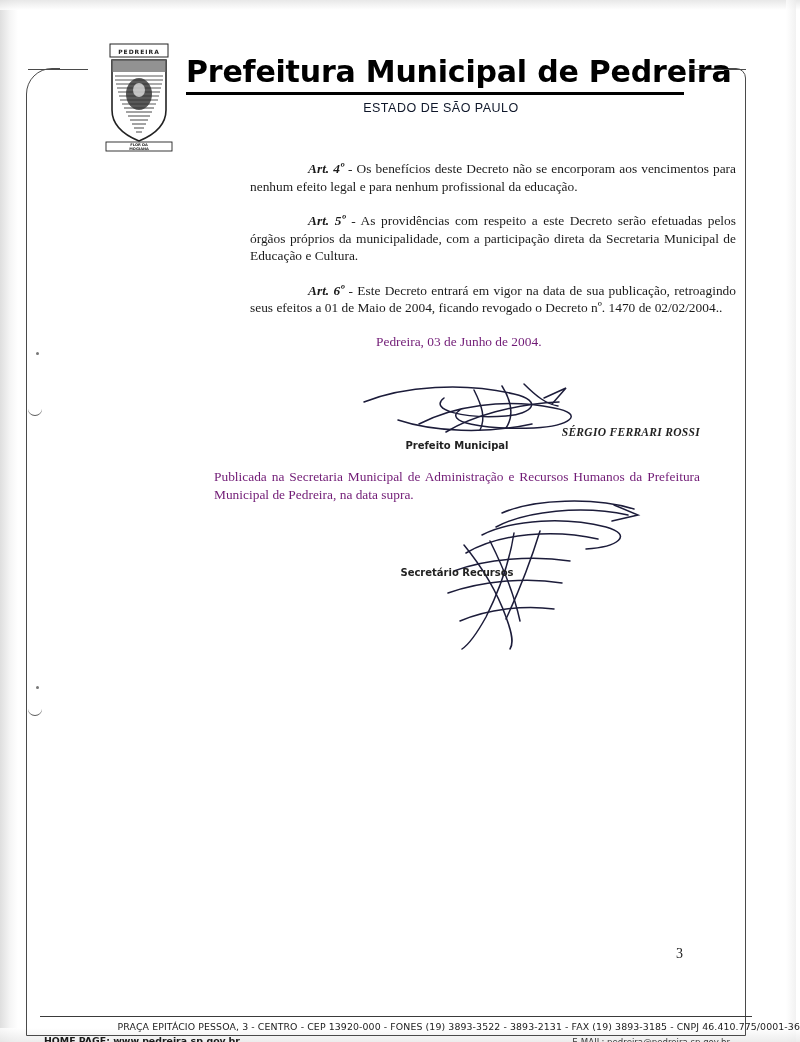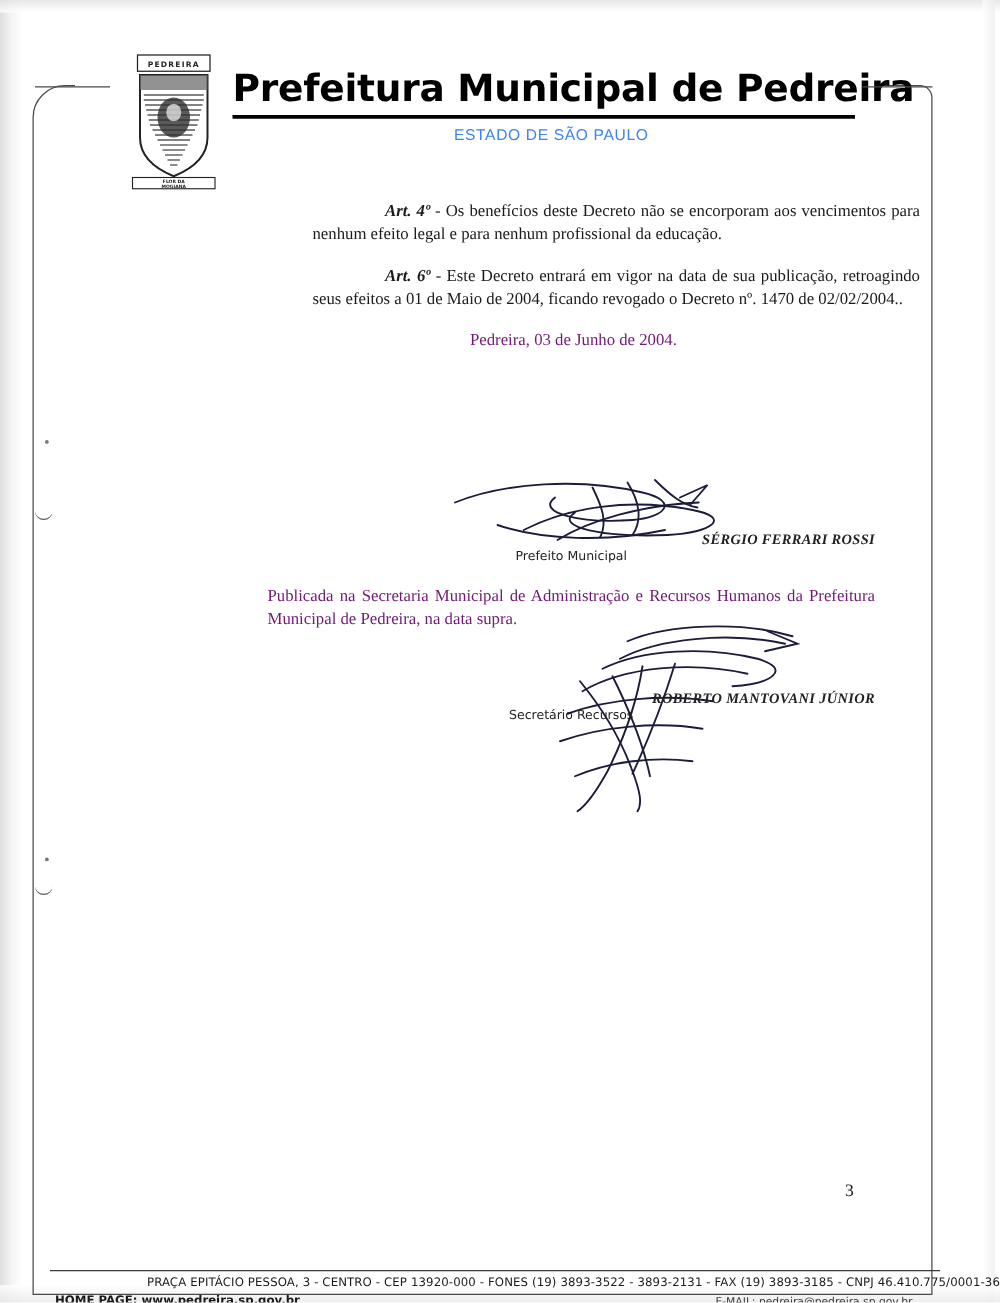--- a/index.html
+++ b/index.html
@@ -126,21 +126,21 @@
     margin-top: 3px;
     height: 2.5px;
     background: #000;
     width: 498px;
   }
   .state-title {
     margin-top: 6px;
     font-family: "Liberation Sans", sans-serif;
     font-size: 12.5px;
     letter-spacing: .5px;
-    color: #3b82f6;
+    color: #0f172a;
   }
   .rule-tail-left, .rule-tail-right {
     position: absolute;
     height: 1px;
     background: #4a4a4a;
     top: 49px;
   }
 
   
   .doc-body {
@@ -193,21 +193,21 @@
     font-weight: bold;
     letter-spacing: .3px;
     color: #222;
   }
   .sig-role {
     position: absolute;
     width: 100%;
     text-align: center;
     font-family: "DejaVu Sans", sans-serif;
     font-size: 10px;
-    font-weight: normal;
+    font-weight: bold;
     color: #222;
   }
   .sig-ink {
     position: absolute;
     left: 0; top: 0;
     pointer-events: none;
   }
 
   .publish-para {
     position: absolute;
@@ -339,20 +339,23 @@
     <div class="rule-tail-left" style="left:28px; width:60px;"></div>
     <div class="rule-tail-right" style="left:690px; width:56px;"></div>
   </div>
 
   <div class="doc-body">
 
     <p class="para">
       <span class="art">Art. 4º</span><span> - Os benefícios deste Decreto não se encorporam aos vencimentos para nenhum efeito legal e para nenhum profissional da educação.</span>
     </p>
 
+    <p class="para">
+      <span class="art">Art. 5º</span><span> - As providências com respeito a este Decreto serão efetuadas pelos órgãos próprios da municipalidade, com a participação direta da Secretaria Municipal de Educação e Cultura.</span>
+    </p>
 
     <p class="para">
       <span class="art">Art. 6º</span><span> - Este Decreto entrará em vigor na data de sua publicação, retroagindo seus efeitos a 01 de Maio de 2004, ficando revogado o Decreto nº. 1470 de 02/02/2004..</span>
     </p>
 
     <p class="date-line">Pedreira, 03 de Junho de 2004.</p>
   </div>
 
   <div class="sig-block-1">
     <svg class="sig-ink" width="486" height="70" viewBox="0 0 486 70">
@@ -383,21 +386,20 @@
         <path d="M252 56 C286 36, 340 32, 384 42"></path>
         <path d="M250 48 C268 70, 282 92, 292 120 C298 136, 300 146, 296 152"></path>
         <path d="M276 44 C288 68, 300 96, 306 124"></path>
         <path d="M300 36 C296 62, 286 92, 272 120 C262 138, 254 148, 248 152"></path>
         <path d="M326 34 C318 60, 306 92, 292 122"></path>
         <path d="M240 74 C272 62, 318 58, 356 64"></path>
         <path d="M234 96 C268 84, 312 80, 348 86"></path>
         <path d="M246 124 C274 112, 310 108, 340 112"></path>
       </g>
     </svg>
-    <div class="sig-name" style="top:48px;">ROBERTO MANTOVANI JÚNIOR</div>
     <div class="sig-role" style="top:62px;">Secretário Recursos</div>
   </div>
 
   <div class="page-number">3</div>
 
   <div class="footer">
     <div class="footer-rule"></div>
     <div class="footer-line1">PRAÇA EPITÁCIO PESSOA, 3 - CENTRO - CEP 13920-000 - FONES (19) 3893-3522 - 3893-2131 - FAX (19) 3893-3185 - CNPJ 46.410.775/0001-36</div>
     <div class="footer-line2">HOME PAGE: www.pedreira.sp.gov.br</div>
     <div class="footer-line2b">E-MAIL: pedreira@pedreira.sp.gov.br</div>

